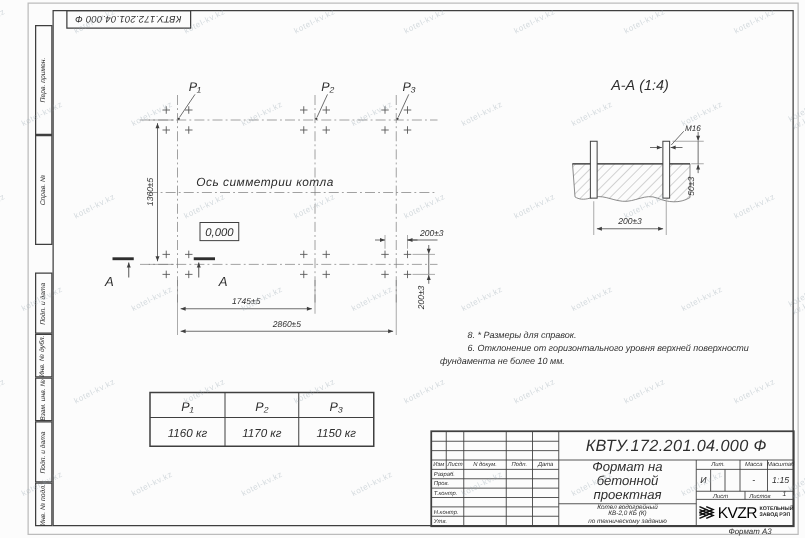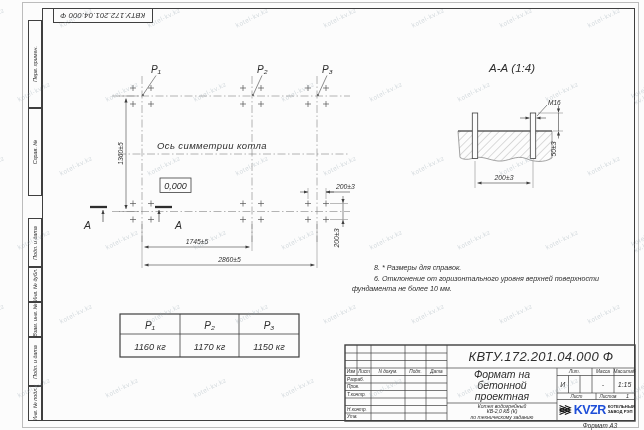--- a/index.html
+++ b/index.html
@@ -24,21 +24,21 @@
   .notes p{margin:0;font:italic 7.2px/10.5px "Liberation Sans","DejaVu Sans",sans-serif;text-indent:22px;}
   
   .cell{display:flex;align-items:center;justify-content:center;color:#2e2e2e;
         font-style:italic;text-align:center;}
   .docnum{left:447px;top:345px;width:188px;height:23px;font-size:13px;letter-spacing:.3px;}
   .tiny{font-size:4.7px;}
   .lbl-left{justify-content:flex-start;padding-left:2px;}
   .tb-title{left:447px;top:369px;width:110px;font-size:10.5px;line-height:11.2px;}
   .tb-sub{left:447px;top:403.5px;width:110px;font-size:5.1px;line-height:5.8px;}
   .logo-row{left:558px;top:400px;width:77px;height:20px;display:flex;align-items:center;justify-content:center;gap:2px;}
-  .logo-kvzr{font-weight:700;font-style:normal;font-size:12.5px;letter-spacing:-.5px;color:#1d4ed8;}
+  .logo-kvzr{font-weight:400;font-style:normal;font-size:12.5px;letter-spacing:-.5px;color:#000000;}
   .logo-name{font-style:normal;font-size:4.2px;line-height:4.8px;color:#222;text-align:left;font-weight:bold;}
   .format-label{left:557px;top:421.5px;width:86px;text-align:center;
                 font:italic 6.3px "Liberation Sans","DejaVu Sans",sans-serif;color:#2e2e2e;}
   
   .watermark-layer{left:0;top:0;width:644px;height:430px;pointer-events:none;z-index:5;}
   .watermark-layer span{position:absolute;transform:rotate(-27deg);
        font:6.5px "Liberation Sans",sans-serif;color:var(--watermark,#93a3ad);opacity:.38;letter-spacing:.5px;}
   svg text{font-family:"Liberation Sans","DejaVu Sans",sans-serif;font-style:italic;fill:#2e2e2e;}
 </style>
 </head>

